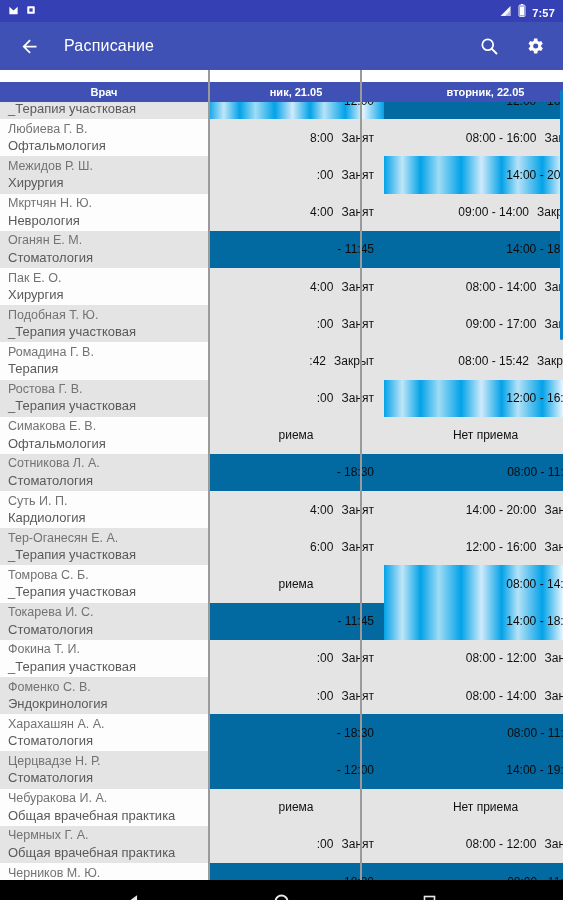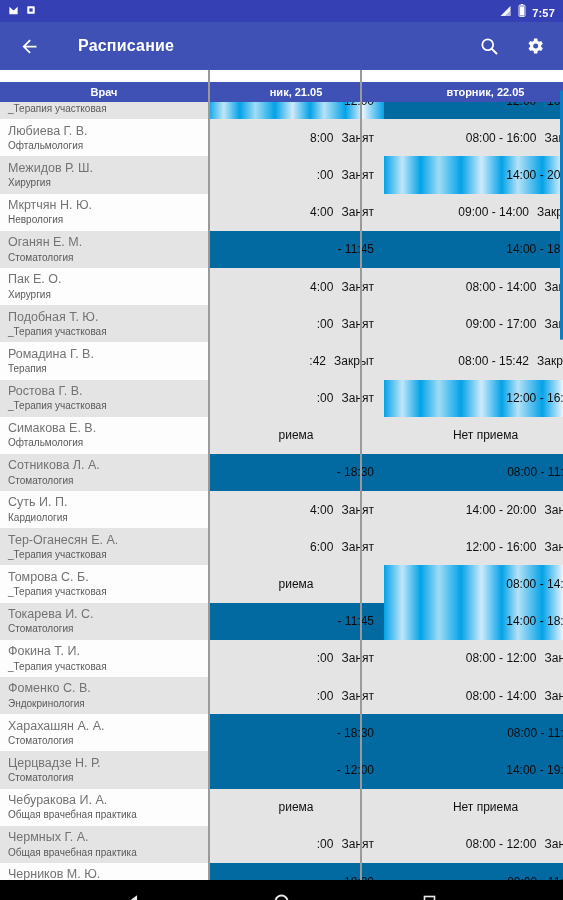--- a/index.html
+++ b/index.html
@@ -21,21 +21,21 @@
   .sb-time{ font-size:11px; font-weight:bold; letter-spacing:.2px; }
   .ico{ display:inline-block; }
 
   
   .appbar{
     height:48px; background:#3F51B5; color:#fff;
     display:flex; align-items:center; padding:0 16px;
   }
   .appbar .back{ width:26px; height:26px; display:flex; align-items:center; justify-content:center; cursor:pointer;}
   .appbar .title{
-    font-size:16px; font-weight:bold; margin-left:36px; letter-spacing:.2px;
+    font-size:16px; font-weight:normal; margin-left:22px; letter-spacing:.2px;
     white-space:nowrap;
   }
   .appbar .actions{ margin-left:auto; display:flex; align-items:center; gap:22px; }
   .appbar .actions > div{ width:24px;height:24px; display:flex;align-items:center;justify-content:center; cursor:pointer;}
 
   
   .grid-wrap{
     position:relative;
     height:810px;
     overflow:hidden;
@@ -63,21 +63,21 @@
   
   .rows{ padding-top:0; }
   .row{
     height:37.2px; display:flex; flex-direction:column; justify-content:center;
     padding:0 8px; position:relative; overflow:hidden;
   }
   .row.alt{ background:#e4e4e4; }
   .row.plain{ background:#fdfdfd; }
 
   .dname{ font-size:12.5px; color:#737373; line-height:1.15; white-space:nowrap; }
-  .dspec{ font-size:10px; color:#5a5a5a; line-height:1.2; margin-top:2px; white-space:nowrap; }
+  .dspec{ font-size:13px; color:#5a5a5a; line-height:1.2; margin-top:2px; white-space:nowrap; }
 
   
   .slot{
     height:37.2px; display:flex; align-items:center; justify-content:flex-end;
     padding:8px 10px; font-size:12px; color:#111; white-space:nowrap;
     position:relative; overflow:hidden;
   }
   .slot.free{ background:#0369a1; color:#0b0b0b; }
   .slot.busy{ background:#e4e4e4; }
   .slot.none{ background:#e4e4e4; justify-content:center; }

